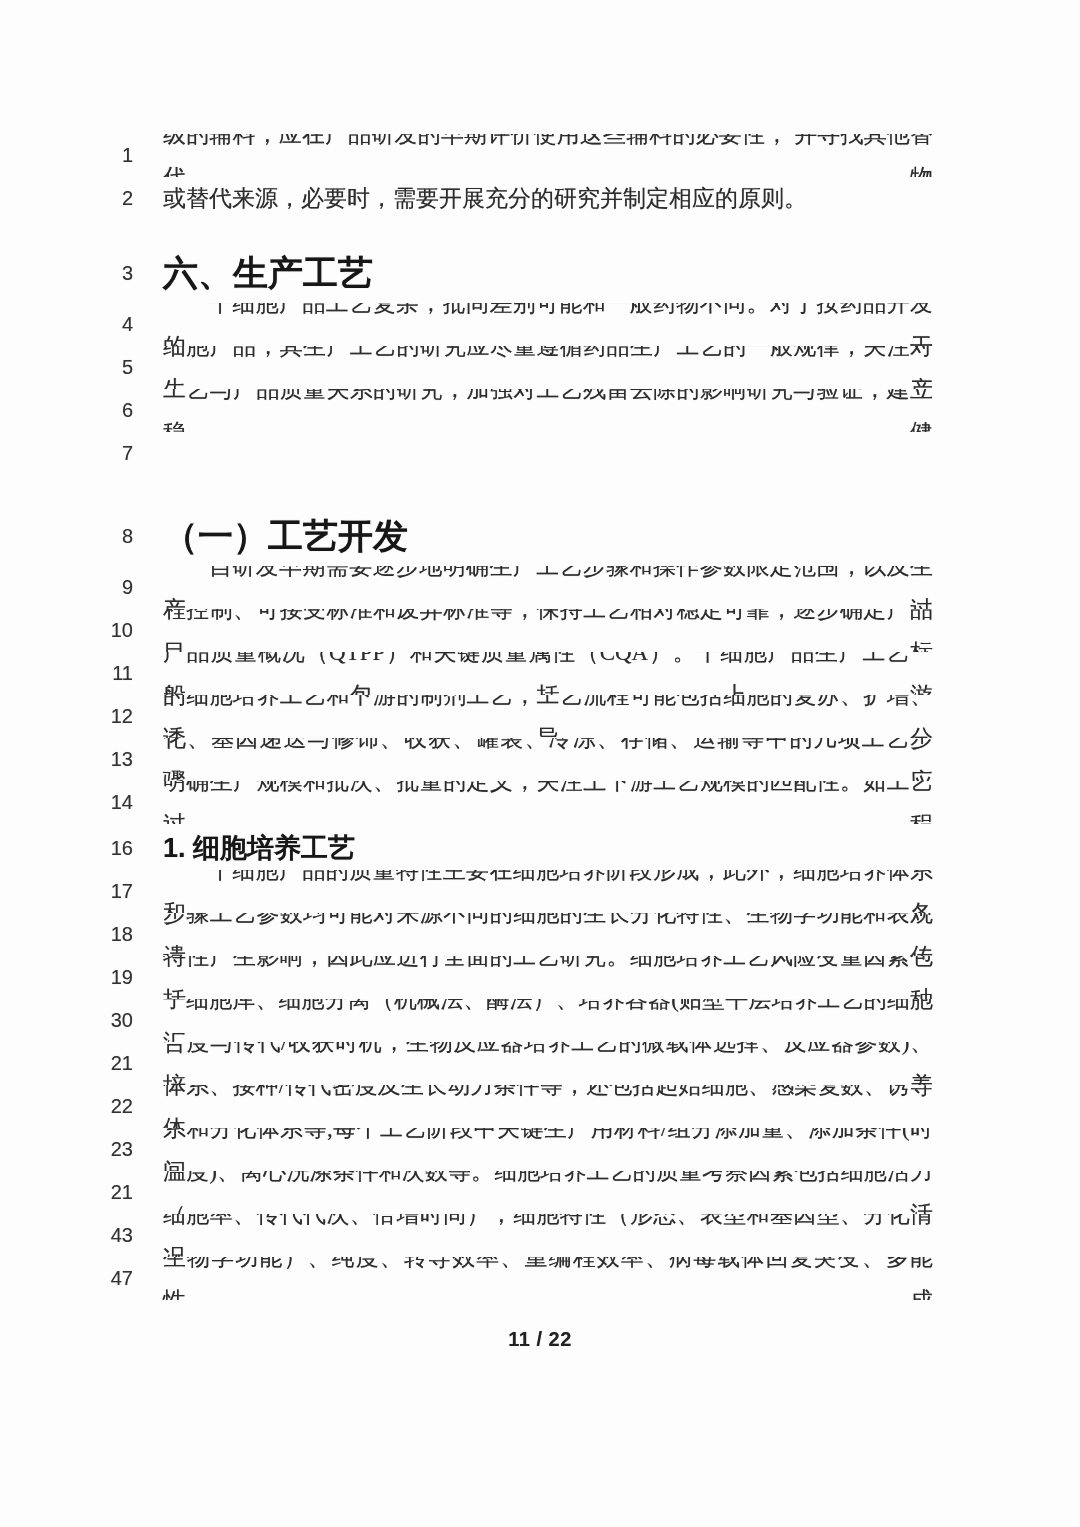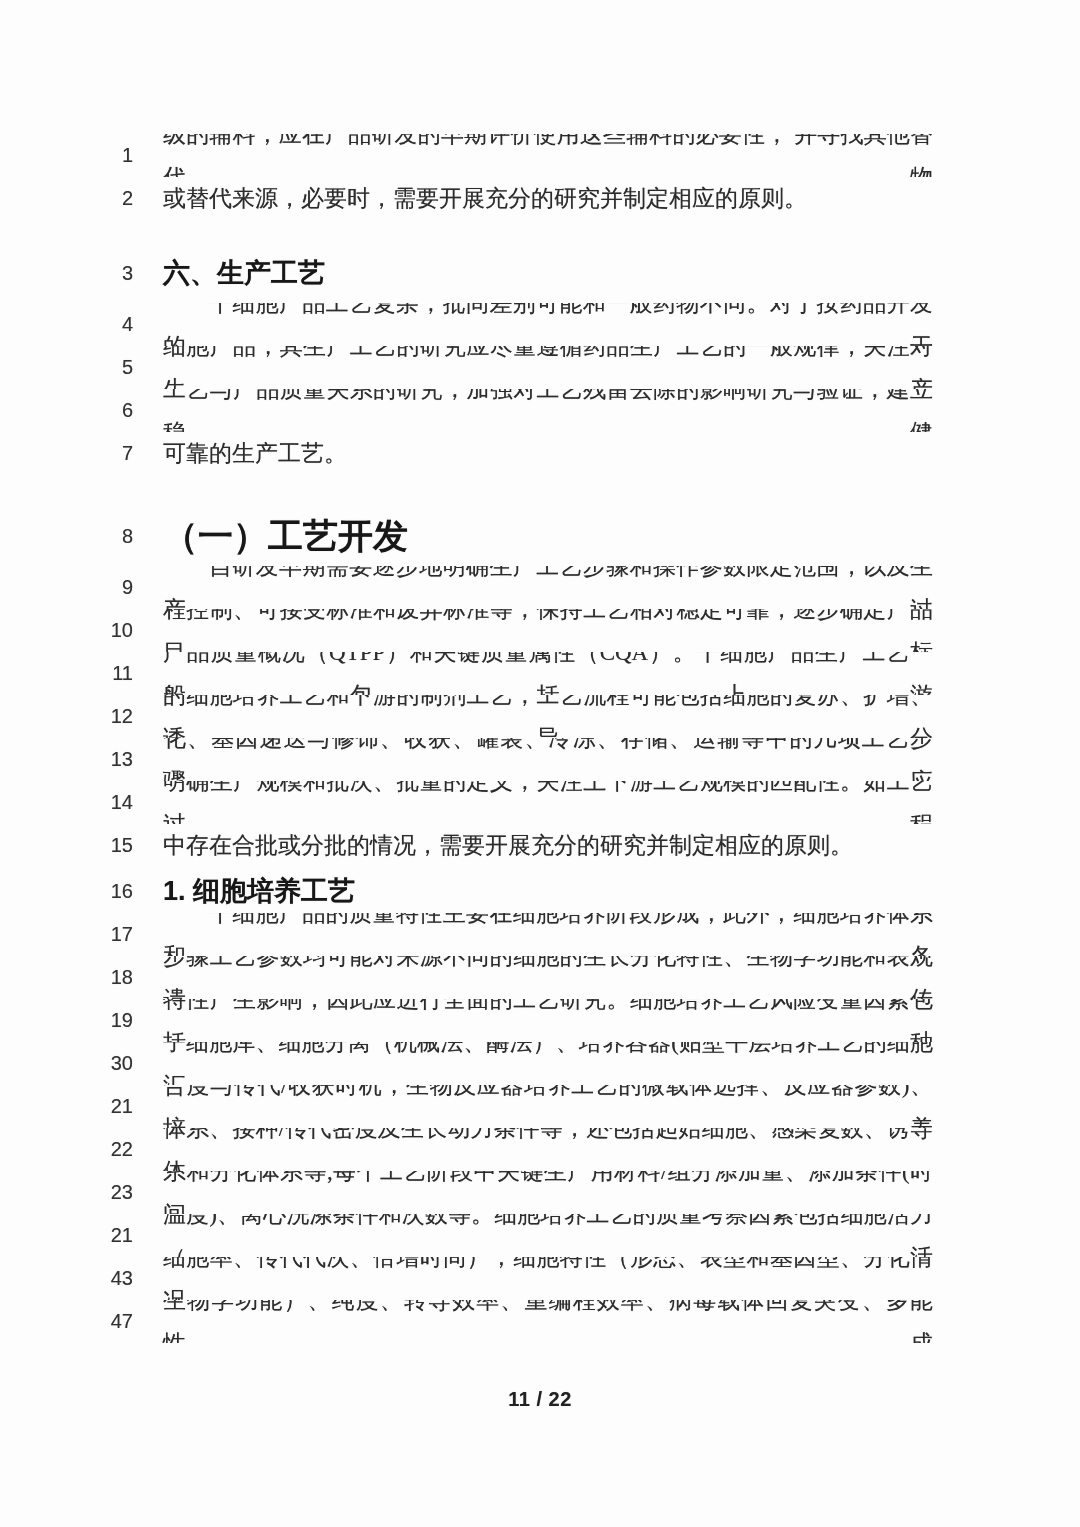--- a/index.html
+++ b/index.html
@@ -41,30 +41,30 @@
   .para-end .line-text { text-align-last: left; }
   .indent .line-text { text-indent: 2em; }
 
   .h1 .line-text, .h2 .line-text, .h3 .line-text {
     font-family: "Liberation Sans", "DejaVu Sans", sans-serif;
     font-weight: 700;
     color: var(--heading, #171717);
     text-align-last: left;
   }
   .h1 { height: 48px; margin-top: 29px; margin-bottom: 6px; }
-  .h1 .line-text { font-size: 27px; line-height: 48px; }
+  .h1 .line-text { font-size: 35px; line-height: 48px; }
   .h2 { height: 48px; margin-top: 37px; margin-bottom: 6px; }
   .h2 .line-text { font-size: 35px; line-height: 48px; }
   .h3 { height: 44px; margin-top: 2px; }
   .h3 .line-text { font-size: 27px; line-height: 44px; }
 
   .footer {
     position: absolute;
     left: 0;
-    top: 1388px;
+    top: 1328px;
     width: 1080px;
     text-align: center;
     font-family: "Liberation Sans", "DejaVu Sans", sans-serif;
     font-size: 20px;
     font-weight: 600;
     letter-spacing: 0.5px;
     color: #222222;
     text-shadow: 0 0 0.7px rgba(45,45,45,0.45);
   }
 </style>
@@ -93,21 +93,20 @@
         <div class="row body">
           <span class="line-num">5</span>
           <div class="line-text">细胞产品，其生产工艺的研究应尽量遵循药品生产工艺的一般规律，关注对生产</div>
         </div>
         <div class="row body">
           <span class="line-num">6</span>
           <div class="line-text">工艺与产品质量关系的研究，加强对工艺残留去除的影响研究与验证，建立稳健</div>
         </div>
         <div class="row body para-end">
           <span class="line-num">7</span>
-          <div class="line-text">可靠的生产工艺。</div>
         </div>
         <div class="row h2 para-end">
           <span class="line-num">8</span>
           <div class="line-text">（一）工艺开发</div>
         </div>
         <div class="row body indent">
           <span class="line-num">9</span>
           <div class="line-text">自研发早期需要逐步地明确生产工艺步骤和操作参数限定范围，以及生产过</div>
         </div>
         <div class="row body">
@@ -122,24 +121,20 @@
           <span class="line-num">12</span>
           <div class="line-text">的细胞培养工艺和下游的制剂工艺，工艺流程可能包括细胞的复苏、扩增、诱导分</div>
         </div>
         <div class="row body">
           <span class="line-num">13</span>
           <div class="line-text">化、基因递送与修饰、收获、罐装、冷冻、存储、运输等中的几项工艺步骤。应</div>
         </div>
         <div class="row body">
           <span class="line-num">14</span>
           <div class="line-text">明确生产规模和批次、批量的定义，关注上下游工艺规模的匹配性。如工艺过程</div>
-        </div>
-        <div class="row body para-end">
-          <span class="line-num">15</span>
-          <div class="line-text">中存在合批或分批的情况，需要开展充分的研究并制定相应的原则。</div>
         </div>
         <div class="row h3 para-end">
           <span class="line-num">16</span>
           <div class="line-text">1.  细胞培养工艺</div>
         </div>
         <div class="row body indent">
           <span class="line-num">17</span>
           <div class="line-text">干细胞产品的质量特性主要在细胞培养阶段形成，此外，细胞培养体系和各</div>
         </div>
         <div class="row body">

